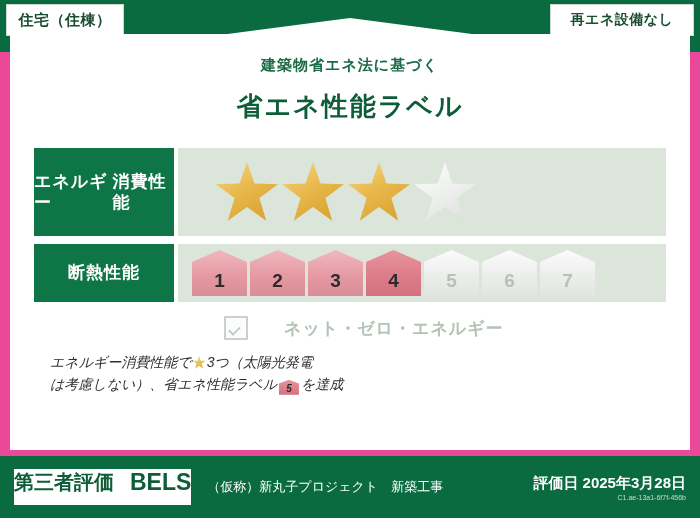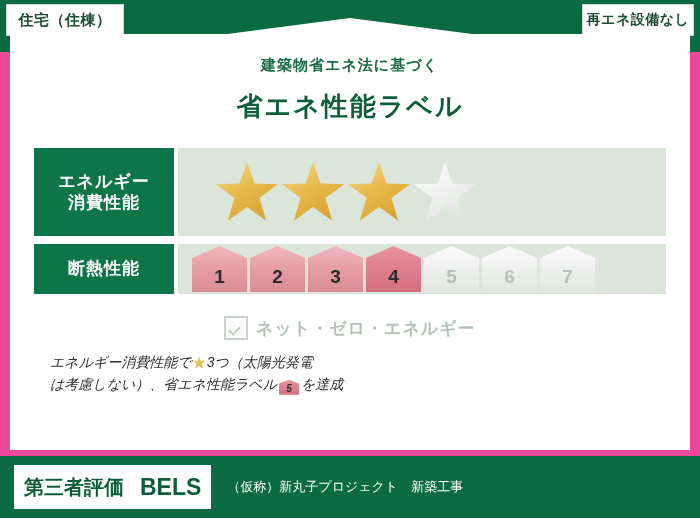--- a/index.html
+++ b/index.html
@@ -28,21 +28,21 @@
     position:absolute;top:4px;
     background:#ffffff;
     border:1px solid #cfd8cf;
     color:#1b4d33;
     font-weight:bold;
     letter-spacing:0.5px;
     display:flex;align-items:center;justify-content:center;
     box-sizing:border-box;
   }
   .tag-left{left:6px;width:118px;height:32px;font-size:15px;}
-  .tag-right{right:6px;width:112px;height:32px;font-size:14px;}
+  .tag-right{right:6px;width:144px;height:32px;font-size:14px;}
 
   
   .card{
     position:absolute;left:10px;top:34px;right:10px;bottom:68px;
     background:#ffffff;
   }
 
   .title-wrap{
     position:absolute;left:0;right:0;top:22px;text-align:center;
   }
@@ -53,24 +53,24 @@
   .title-big{
     color:#0d5e38;font-size:26px;font-weight:bold;letter-spacing:2px;
   }
 
   
   .row{
     position:absolute;left:24px;right:24px;height:88px;
     display:flex;
   }
   .row-energy{top:114px;}
-  .row-insul{top:210px;height:50px;}
+  .row-insul{top:210px;height:58px;}
   .row-head{
     width:140px;flex:none;background:#0e7547;color:#ffffff;
-    display:flex;flex-direction:column;align-items:center;justify-content:center;
+    display:flex;flex-direction:row;align-items:center;justify-content:center;
     font-weight:bold;font-size:17px;line-height:1.25;letter-spacing:1px;
   }
   .row-body{
     flex:1;background:#dbe5da;margin-left:4px;
     display:flex;align-items:center;
   }
 
   
   .stars{display:flex;align-items:center;gap:4px;margin-left:38px;}
   .star{
@@ -104,21 +104,21 @@
     color:#2b2b2b;
   }
   .house.off{
     background:linear-gradient(180deg,#fbfbfb 0%,#eceeec 55%,#e1e5e1 100%);
     color:#b9c0b9;
   }
 
   
   .checks{position:absolute;left:24px;right:24px;top:282px;display:flex;}
   .chk{display:flex;align-items:center;}
-  .chk.second{margin-left:190px;}
+  .chk.second{margin-left:190px;gap:28px;}
   .chkbox{
     width:20px;height:20px;border:2px solid #c8d2c8;background:#fbfcfb;
     position:relative;flex:none;
   }
   .chkbox::after{
     content:"";position:absolute;left:3px;top:8px;width:9px;height:5px;
     border-left:2px solid #c3cdc3;border-bottom:2px solid #c3cdc3;
     transform:rotate(-45deg);
   }
   .chk-label{
@@ -143,22 +143,22 @@
     color:#2b2b2b;font-size:10px;font-weight:bold;
     text-align:center;line-height:18px;margin:0 2px;
   }
 
   
   .bottom{
     position:absolute;left:0;right:0;bottom:0;height:62px;
     background:#0a6b40;display:flex;align-items:center;
   }
   .bels{
-    margin-left:14px;background:#ffffff;height:44px;
-    display:flex;align-items:center;padding:0 10px;flex:none;
+    margin-left:14px;background:#ffffff;height:36px;
+    display:flex;align-items:flex-start;padding:0 0;flex:none;
   }
   .bels-jp{color:#0d5e38;font-weight:bold;font-size:20px;letter-spacing:0px;}
   .bels-en{color:#0d5e38;font-weight:bold;font-size:23px;margin-left:16px;letter-spacing:0px;}
   .project{
     color:#ffffff;font-size:13px;margin-left:16px;flex:1;white-space:nowrap;
   }
   .dateblock{
     color:#ffffff;text-align:right;margin-right:14px;flex:none;
   }
   .date{font-size:15px;font-weight:bold;white-space:nowrap;}
@@ -228,15 +228,19 @@
     </div>
 
   </div>
 
   <div class="bottom">
     <div class="bels">
       <span class="bels-jp">第三者評価</span>
       <span class="bels-en">BELS</span>
     </div>
     <div class="project">（仮称）新丸子プロジェクト　新築工事</div>
+    <div class="dateblock">
+      <div class="date">評価日 2025年3月28日</div>
+      <div class="code">C1.ae-13a1-6f7f-456b</div>
+    </div>
   </div>
 
 </div>
 
 </body></html>

